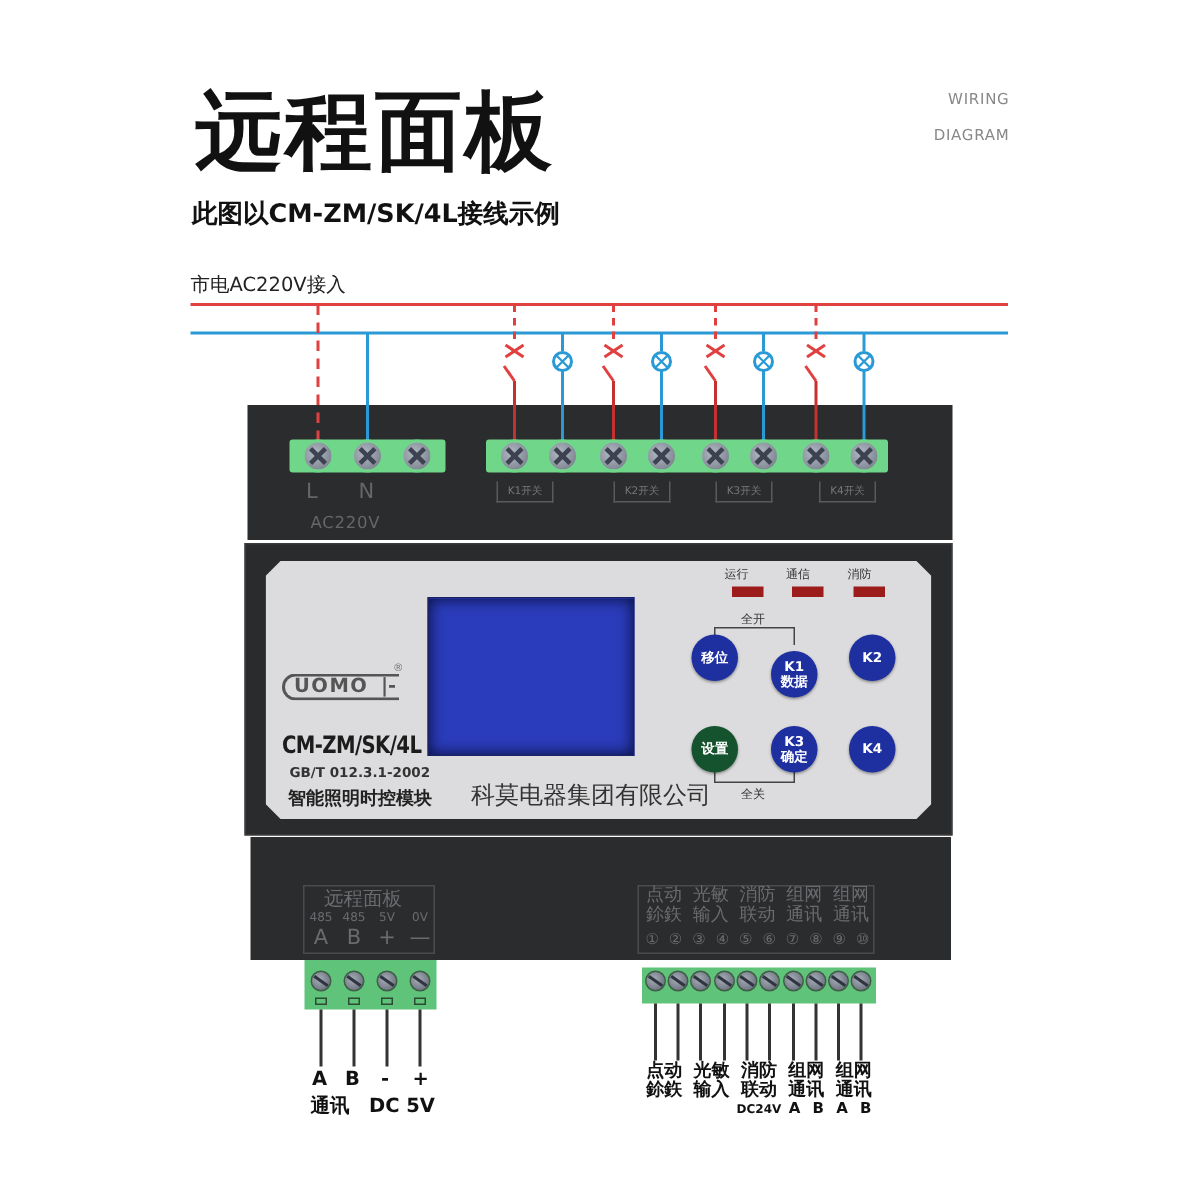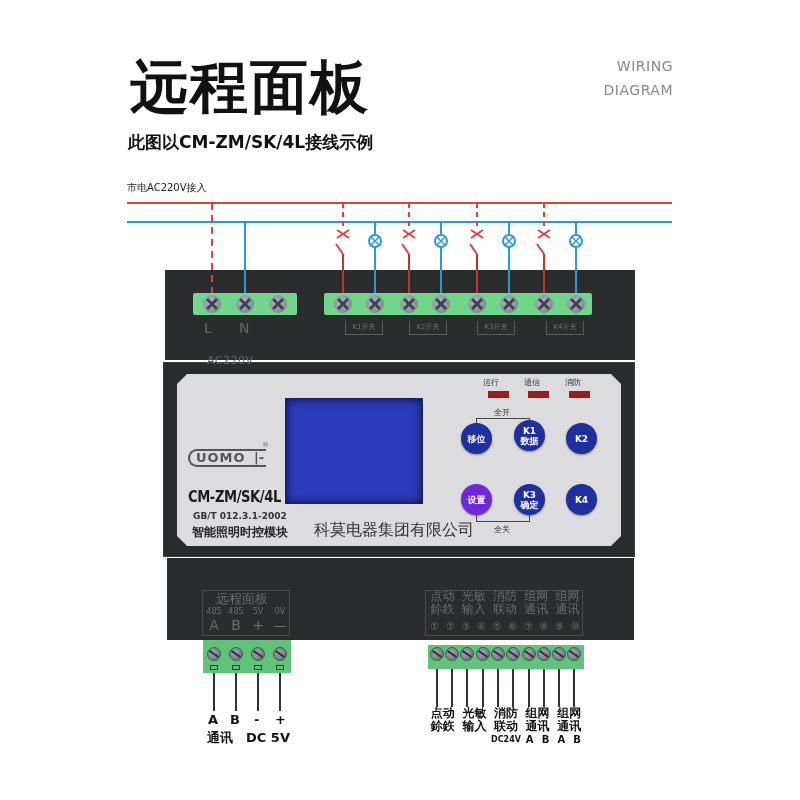--- a/index.html
+++ b/index.html
@@ -1,34 +1,34 @@
 <!DOCTYPE html>
 <html><head>
 <meta charset="utf-8">
 <style>
   * { box-sizing: border-box; margin: 0; padding: 0; }
   html, body { width: 800px; height: 800px; background: #ffffff; overflow: hidden; }
   body { position: relative; font-family: "DejaVu Sans", "Liberation Sans", sans-serif; }
   .abs { position: absolute; }
   .title { left: 130px; top: 52px; font-size: 58px; font-weight: bold; color: #111; letter-spacing: 2px; line-height: 70px; }
-  .eng { right: 127px; text-align: right; font-size: 14px; color: #888; letter-spacing: 0.5px; line-height: 15px; }
+  .eng { right: 127px; text-align: right; font-size: 10px; color: #888; letter-spacing: 0.5px; line-height: 15px; }
   .subtitle { left: 128px; top: 131px; font-size: 17px; font-weight: bold; color: #111; }
-  .mains-label { left: 127px; top: 181px; font-size: 10px; color: #222; }
+  .mains-label { left: 127px; top: 181px; font-size: 13px; color: #222; }
   .wire-layer { left: 0; top: 0; }
   
   .dev-top { left: 165px; top: 270px; width: 470px; height: 90px; background: #2b2c2e; }
   .dev-mid { left: 163px; top: 362px; width: 472px; height: 195px; background: #2a2b2d; border: 1px solid #3a3b3d; }
   .dev-bot { left: 167px; top: 558px; width: 467px; height: 82px; background: #2b2c2e; }
   .faceplate { left: 177px; top: 374px; width: 444px; height: 172px; background: #dcdcde;
     clip-path: polygon(10px 0, 434px 0, 444px 10px, 444px 162px, 434px 172px, 10px 172px, 0 162px, 0 10px); }
   .lcd { left: 285px; top: 398px; width: 138px; height: 106px; background: #2a3cbb;
     box-shadow: inset 0 0 10px rgba(0,0,20,0.8); border: 1px solid #1a2266; }
   .btn { width: 31px; height: 31px; border-radius: 50%; background: #1e2fa0; color: #fff;
     font-size: 9px; font-weight: bold; display: flex; flex-direction: column; align-items: center; justify-content: center; line-height: 10px; text-align: center; box-shadow: 0 1px 2px rgba(0,0,0,0.4); }
-  .btn.red { background: #6d28d9; }
+  .btn.red { background: #14532d; }
   .led-label { font-size: 8px; color: #333; width: 30px; text-align: left; }
   .led { width: 21px; height: 7px; background: #9c1c1c; }
   .small-label { font-size: 8px; color: #333; }
   .logo { left: 188px; top: 449px; width: 78px; height: 18px; border: 2px solid #555; border-radius: 9px 0 0 9px; border-right: none; font-size: 13px; font-weight: bold; color: #555; line-height: 14px; padding-left: 6px; letter-spacing: 1px; }
   .logo-end { left: 254px; top: 449px; font-size: 13px; font-weight: bold; color: #555; line-height: 18px; }
   .reg { left: 262px; top: 441px; font-size: 7px; color: #777; }
   .model { left: 188px; top: 487px; font-size: 16px; font-weight: bold; color: #1c1c1c; transform: scaleX(0.82); transform-origin: left; letter-spacing: -0.5px; }
   .std { left: 193px; top: 511px; font-size: 9px; font-weight: bold; color: #333; }
   .prod { left: 192px; top: 524px; font-size: 12px; font-weight: bold; color: #222; }
   .company { left: 314px; top: 520px; font-size: 16px; color: #333; }
@@ -132,22 +132,22 @@
   <div class="screw" style="left:40px;"></div>
   <div class="screw" style="left:74px;"></div>
   <div class="screw" style="left:106px;"></div>
   <div class="screw" style="left:142px;"></div>
   <div class="screw" style="left:174px;"></div>
   <div class="screw" style="left:209px;"></div>
   <div class="screw" style="left:241px;"></div>
 </div>
 <div class="abs term-label" style="left:204px;top:320px;">L</div>
 <div class="abs term-label" style="left:239px;top:320px;">N</div>
-<div class="abs ac-label" style="left:207px;top:354px;">AC220V</div>
-<div class="abs kbox" style="left:345px;top:321px;text-align:center;">K1开关</div>
+<div class="abs ac-label" style="left:207px;top:342px;">AC220V</div>
+<div class="abs kbox" style="left:331px;top:321px;text-align:center;">K1开关</div>
 <div class="abs kbox" style="left:409px;top:321px;">K2开关</div>
 <div class="abs kbox" style="left:477px;top:321px;">K3开关</div>
 <div class="abs kbox" style="left:546px;top:321px;">K4开关</div>
 
 <div class="abs faceplate"></div>
 <div class="abs lcd"></div>
 
 <div class="abs logo"><span>UOMO</span></div>
 <div class="abs logo-end">|-</div>
 <div class="abs reg">®</div>
@@ -164,21 +164,21 @@
 <div class="abs led" style="left:569px;top:391px;"></div>
 
 <div class="abs" style="left:476px;top:418px;width:54px;height:12px;border:1px solid #444;border-bottom:none;"></div>
 <div class="abs small-label" style="left:494px;top:407px;font-family:Liberation Serif, serif;">全开</div>
 <div class="abs" style="left:476px;top:510px;width:54px;height:12px;border:1px solid #444;border-top:none;"></div>
 <div class="abs small-label" style="left:494px;top:524px;">全关</div>
 
 <div class="abs btn" style="left:461px;top:423px;">
     <span>移位</span>
   </div>
-<div class="abs btn" style="left:514px;top:420px;">
+<div class="abs btn" style="left:514px;top:434px;">
     <span>K1</span>
     <span>数据</span>
   </div>
 <div class="abs btn" style="left:566px;top:423px;">
     <span>K2</span>
   </div>
 <div class="abs btn red" style="left:461px;top:484px;">
     <span>设置</span>
   </div>
 <div class="abs btn" style="left:514px;top:484px;">

